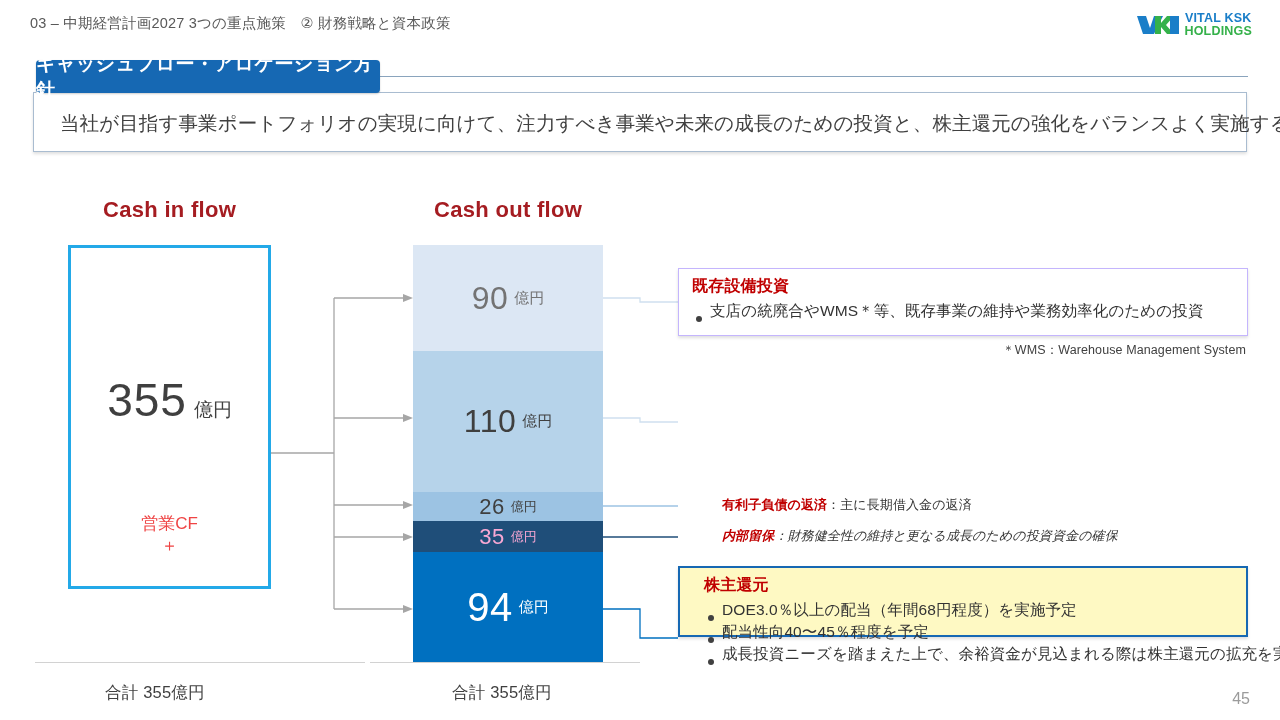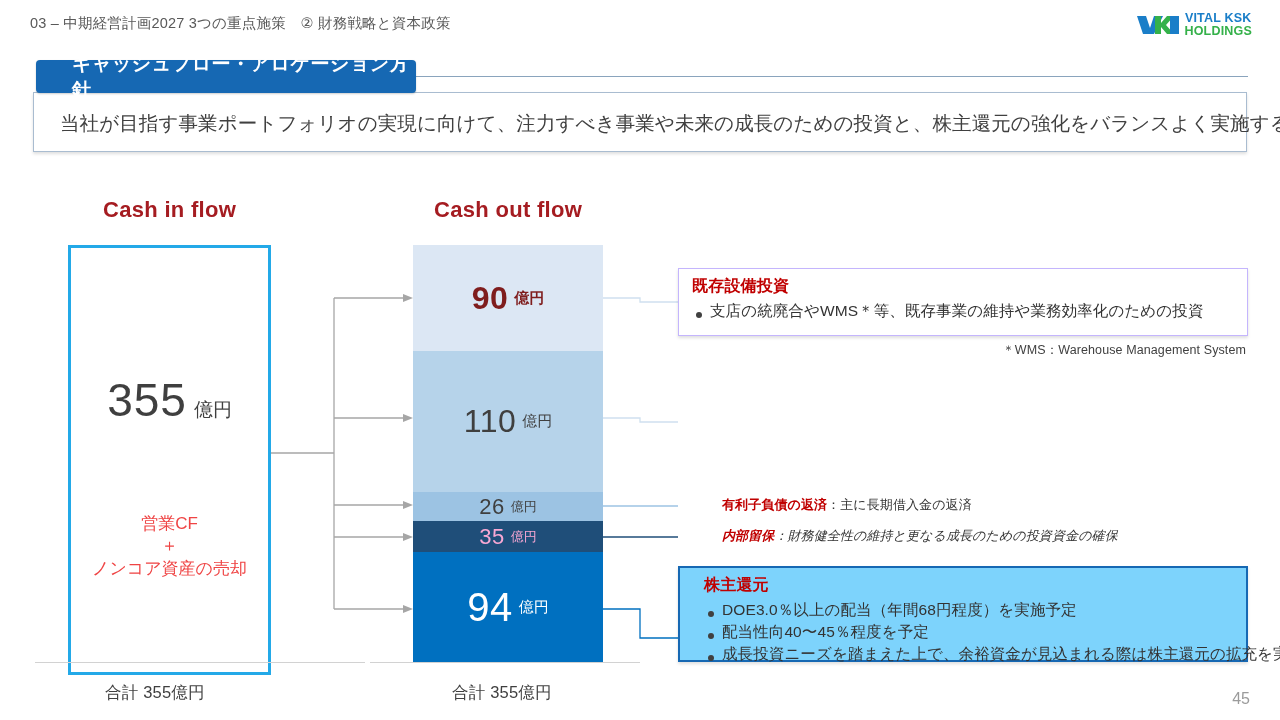--- a/index.html
+++ b/index.html
@@ -28,39 +28,39 @@
     box-shadow:0 2px 3px rgba(0,0,0,.13);
   }
   .banner-line{
     position:absolute;left:380px;top:76px;width:868px;height:1px;background:#8aa4bd;
   }
   .banner-tab{
     position:absolute;left:36px;top:60px;width:344px;height:33px;
     background:#1668b3;border-radius:4px;
     display:flex;align-items:center;justify-content:center;
     color:#ffffff;font-size:19px;font-weight:bold;letter-spacing:.5px;
-    box-shadow:0 1px 2px rgba(0,0,0,.2);z-index:3;padding-left:36px;
+    box-shadow:0 1px 2px rgba(0,0,0,.2);z-index:3;
   }
   .banner-sub{
     position:absolute;left:60px;top:105px;width:1180px;height:36px;
     display:flex;align-items:center;font-size:19.5px;color:#404040;
     letter-spacing:.1px;white-space:nowrap;z-index:2;
   }
 
   
   .col-head{
     position:absolute;font-size:22px;font-weight:bold;color:#a51c21;
     letter-spacing:.3px;
   }
   .col-head.in{left:103px;top:197px;}
   .col-head.out{left:434px;top:197px;}
 
   
   .cashin{
-    position:absolute;left:68px;top:245px;width:203px;height:430px;
+    position:absolute;left:68px;top:245px;width:203px;height:344px;
     border:3px solid #23a9e8;background:#ffffff;box-sizing:border-box;
     display:flex;flex-direction:column;align-items:center;
   }
   .cashin-amount{
     margin-top:125px;display:flex;align-items:baseline;color:#3f3f3f;
   }
   .cashin-amount .num{font-size:46px;letter-spacing:1px;}
   .cashin-amount .unit{font-size:19px;margin-left:7px;}
   .cashin-note{
     margin-top:86px;text-align:center;font-size:17px;color:#ef4444;line-height:1.32;
@@ -79,21 +79,21 @@
   .baseline.r{left:370px;width:270px;}
 
   
   .bar{position:absolute;left:413px;top:245px;width:190px;height:417px;}
   .seg{
     position:absolute;left:0;width:190px;box-sizing:border-box;
     display:flex;align-items:center;justify-content:center;
   }
   .seg .num{letter-spacing:.5px;}
   .seg .unit{font-size:15px;margin-left:6px;}
-  .seg.s1{top:0;height:106px;background:#dce7f4;color:#7f1d1d;font-weight:bold;}
+  .seg.s1{top:0;height:106px;background:#dce7f4;color:#737373;}
   .seg.s1 .num{font-size:32px;}
   .seg.s2{top:106px;height:141px;background:#b6d3ea;color:#3f3f3f;}
   .seg.s2 .num{font-size:32px;}
   .seg.s3{top:247px;height:29px;background:#9cc3e3;color:#3f3f3f;}
   .seg.s3 .num{font-size:22px;}
   .seg.s3 .unit{font-size:13px;}
   .seg.s4{top:276px;height:31px;background:#1f4e79;color:#f9a8d4;}
   .seg.s4 .num{font-size:22px;}
   .seg.s4 .unit{font-size:13px;}
   .seg.s5{top:307px;height:110px;background:#0070c0;color:#ffffff;}
@@ -104,30 +104,30 @@
 
   
   .card{
     position:absolute;box-sizing:border-box;background:#ffffff;
     border:1px solid #c4b5fd;box-shadow:0 2px 3px rgba(0,0,0,.13);
     padding:7px 12px 8px 13px;
   }
   .card.c1{left:678px;top:268px;width:570px;height:68px;}
   .card.c2{left:678px;top:371px;width:570px;height:103px;}
   .card.c4{
-    left:678px;top:566px;width:570px;height:96px;
-    background:#7dd3fc;border:2px solid #1668b3;padding-left:24px;
+    left:678px;top:566px;width:570px;height:71px;
+    background:#fef9c3;border:2px solid #1668b3;padding-left:24px;
   }
   .card-title{
     font-size:16px;font-weight:bold;color:#c00000;letter-spacing:.2px;margin-bottom:3px;
   }
   .bullets{list-style:none;margin:0;padding:0;}
   .bullets li{
     font-size:15.5px;color:#333333;line-height:1.42;letter-spacing:.1px;
-    display:flex;align-items:center;white-space:nowrap;
+    display:flex;align-items:flex-end;white-space:nowrap;
   }
   .bullets li .dot{
     display:inline-block;width:6px;height:6px;border-radius:50%;
     background:#404040;margin:8px 8px 0 4px;flex:0 0 auto;
   }
   .footnote{
     position:absolute;left:680px;top:342px;width:566px;text-align:right;
     font-size:12.5px;color:#404040;letter-spacing:.1px;
   }
   .inline-note{
@@ -170,21 +170,20 @@
   <div class="col-head out">Cash out flow</div>
 
   <div class="cashin">
     <div class="cashin-amount">
       <span class="num">355</span>
       <span class="unit">億円</span>
     </div>
     <div class="cashin-note">
       <div>営業CF</div>
       <div>＋</div>
-      <div>ノンコア資産の売却</div>
     </div>
   </div>
 
   <div class="bar">
     <div class="seg s1">
       <span class="num">90</span>
       <span class="unit">億円</span>
     </div>
     <div class="seg s2">
       <span class="num">110</span>

